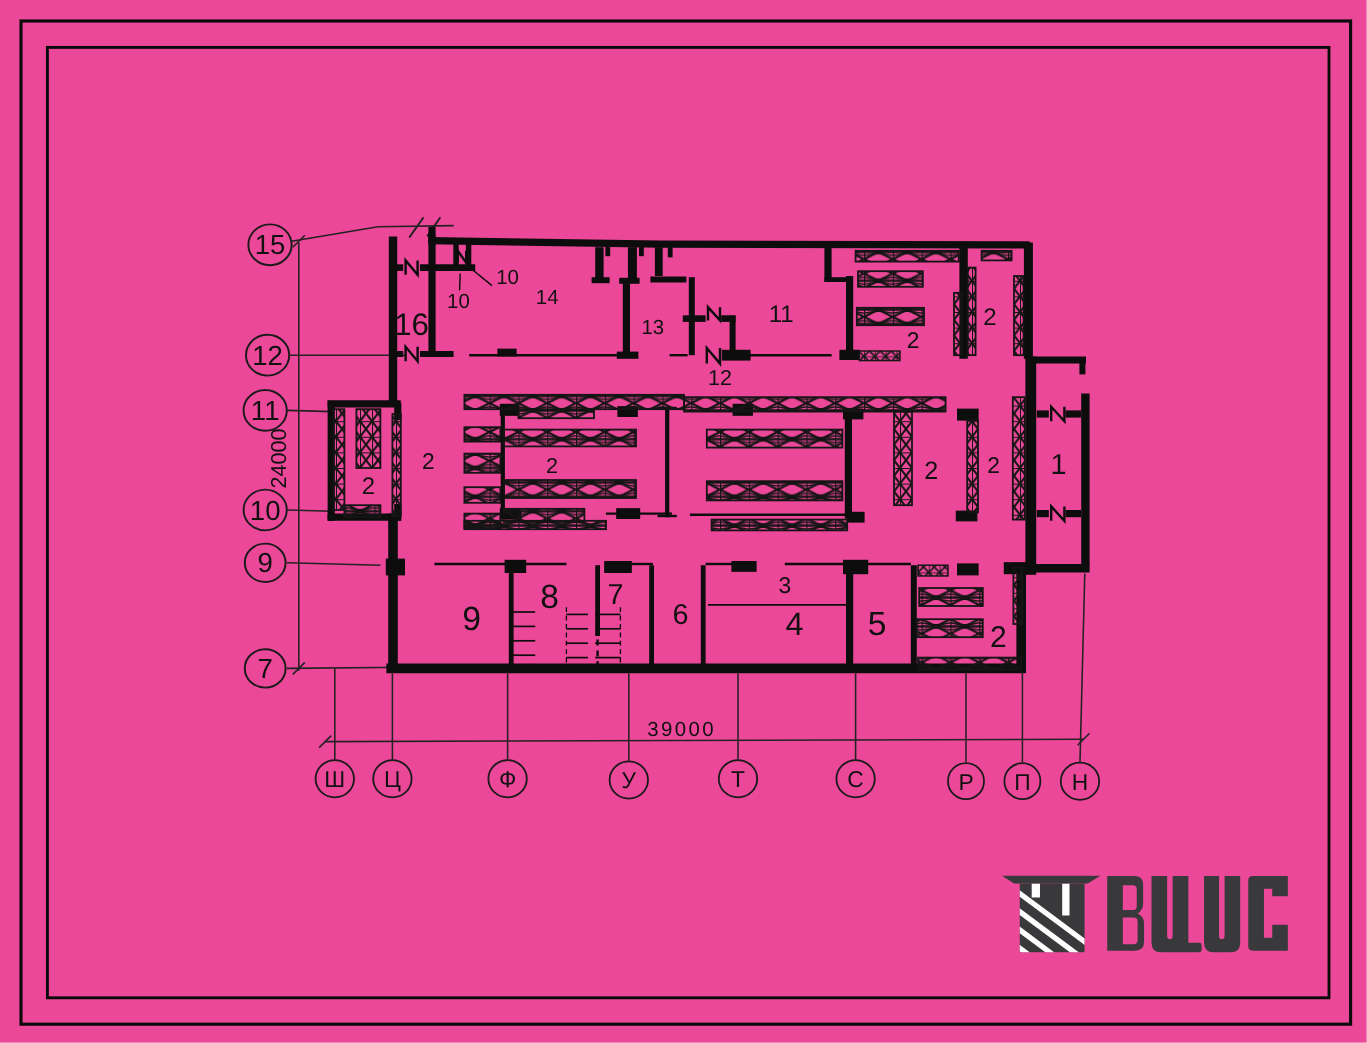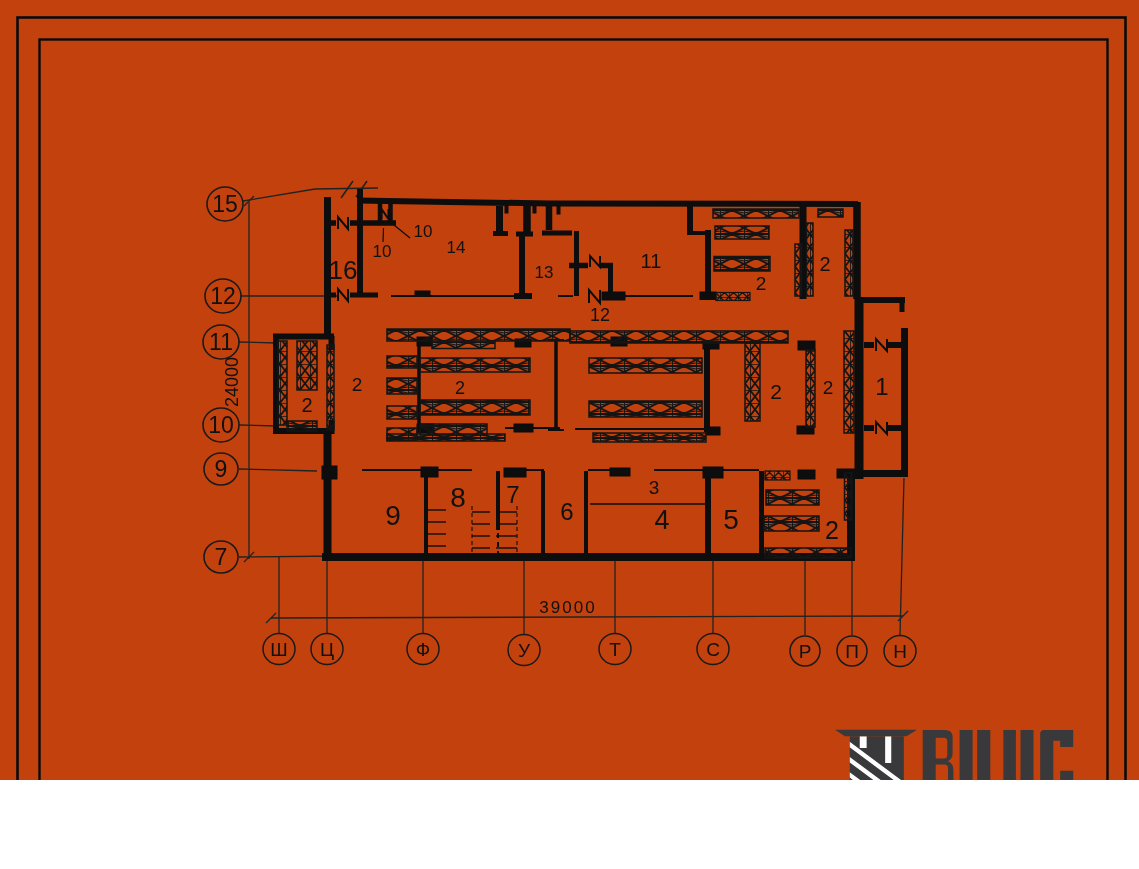--- a/index.html
+++ b/index.html
@@ -1,16 +1,16 @@
 <!DOCTYPE html>
 <html><head>
 <meta charset="utf-8">
 <style>
 html,body{margin:0;padding:0;background:#fff;}
-#page{position:relative;width:1139px;height:780px;background:#c2410c;overflow:hidden;
+#page{position:relative;width:1139px;height:869px;background:#ec4899;overflow:hidden;
 font-family:"Liberation Sans", sans-serif;text-decoration:underline;}
 svg{position:absolute;left:0;top:0;}
 </style>
 </head>
 <body>
 <div id="page">
 <svg width="1139" height="869" viewBox="0 0 1139 869">
 <defs>
 <pattern id="hx" width="9" height="9" patternUnits="userSpaceOnUse">
   <path d="M0,0 L9,9 M9,0 L0,9 M0,0 H9 M0,0 V9" stroke="#161616" stroke-width="1.35" fill="none"></path>

